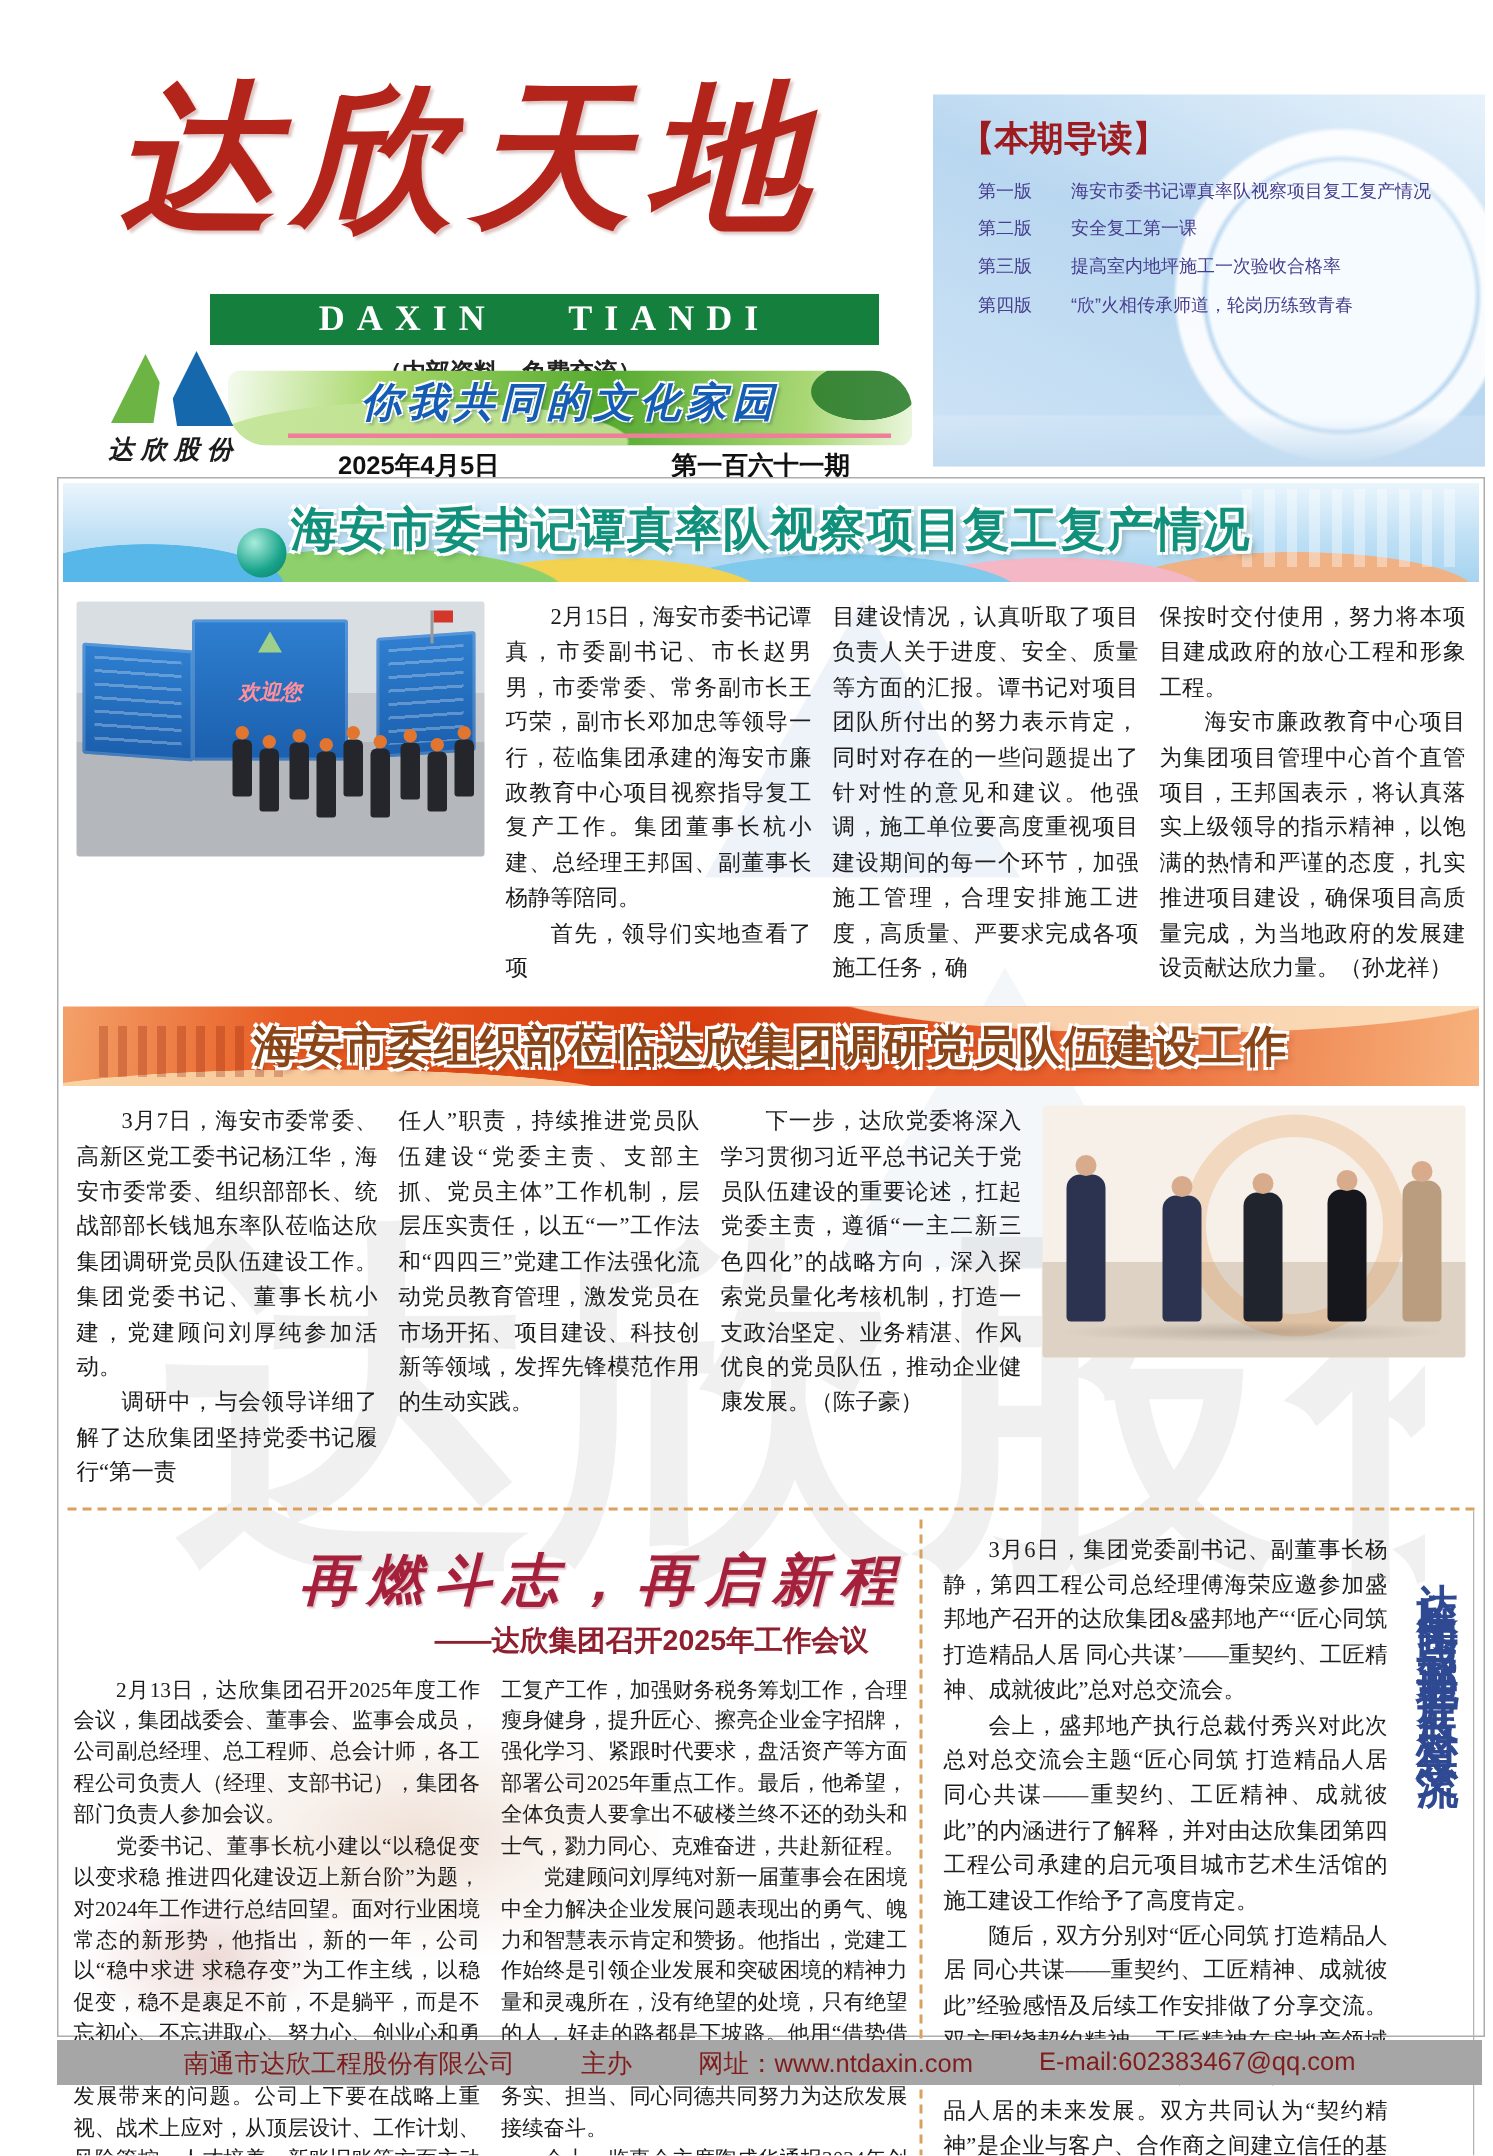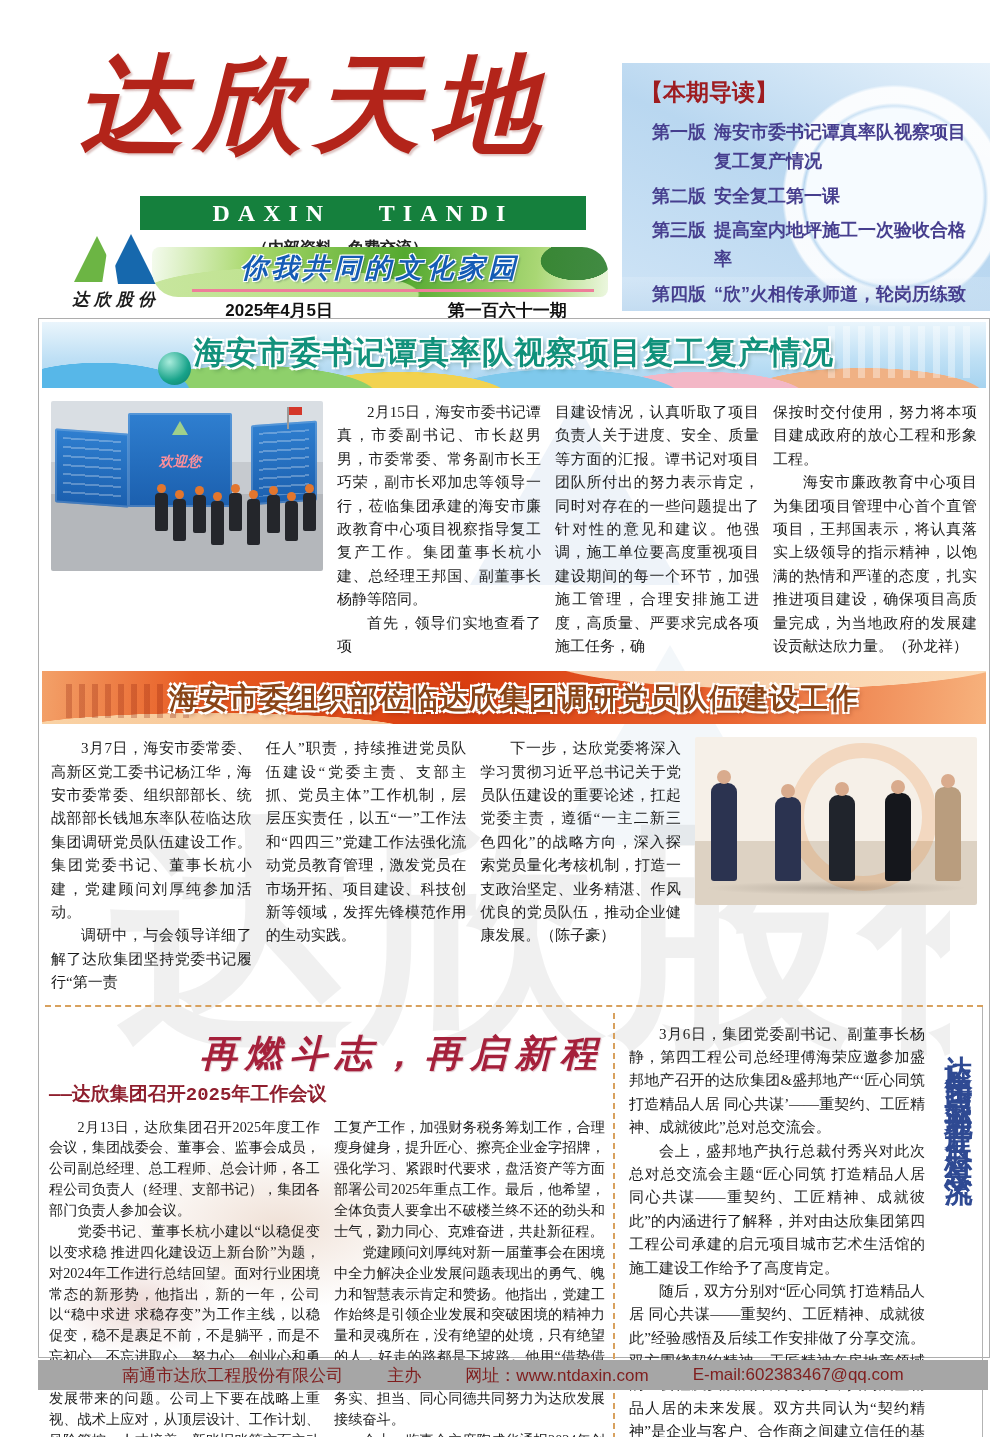--- a/index.html
+++ b/index.html
@@ -42,21 +42,21 @@
     background:
       radial-gradient(circle at 74% 54%, #f6fbff 0 29%, rgba(246,251,255,0) 30%),
       radial-gradient(circle at 74% 54%, rgba(255,255,255,0) 0 30%, rgba(255,255,255,.9) 31% 36%, rgba(255,255,255,0) 37%),
       linear-gradient(205deg,#e7f2fb 0%,#b9d7f0 48%,#cfe4f6 100%);}
   .guide::after{content:"";position:absolute;left:0;right:0;bottom:0;height:34px;
     background:linear-gradient(180deg,rgba(255,255,255,.15),#c3dcf1);}
   .guide-title{margin:14px 0 10px 18px;font-size:23px;font-weight:bold;color:#9e1c20;
     font-family:"Liberation Sans",sans-serif;position:relative;z-index:2;}
   .guide-list{position:relative;z-index:2;margin:0 14px 0 30px;padding:0;list-style:none;
     font-family:"Liberation Sans",sans-serif;}
-  .guide-item{display:flex;font-size:18px;font-weight:bold;color:#463e8e;line-height:1.6;margin-bottom:6px;}
+  .guide-item{display:flex;font-size:12px;font-weight:normal;color:#463e8e;line-height:1.6;margin-bottom:6px;}
   .g-label{flex:none;width:62px;}
   .g-text{flex:1;}
 
   
   .wm-text{position:absolute;left:110px;top:790px;width:840px;height:330px;overflow:hidden;z-index:0;
     font-size:245px;font-weight:bold;letter-spacing:6px;white-space:nowrap;color:rgba(0,0,0,.06);
     font-family:"Liberation Serif",serif;pointer-events:none;line-height:1.2;}
   .wm-tri{position:absolute;width:0;height:0;z-index:0;pointer-events:none;}
   .wm-tri1{left:470px;top:400px;border-left:105px solid transparent;border-right:105px solid transparent;
     border-bottom:185px solid rgba(125,165,205,.13);}
@@ -135,22 +135,22 @@
   .b-left{width:556px;padding:6px 8px 0 4px;}
   .v-div{border-left:2px dashed #d8a15e;margin:6px 0;}
   .b-right{width:296px;padding:16px 8px 0 14px;}
   .b-right p{margin:0;font-size:15px;line-height:1.56;text-align:justify;}
   .vstrip{flex:1;display:flex;align-items:flex-start;justify-content:center;border-right:1px solid #b3b3b3;padding-top:26px;}
   .vtitle{writing-mode:vertical-rl;text-orientation:upright;font-size:28px;font-weight:bold;color:#2f4a93;
     letter-spacing:8px;font-family:"Liberation Sans",sans-serif;line-height:1.1;}
 
   .a3-title{margin:16px 0 2px 0;text-align:right;font-size:37px;font-weight:bold;font-style:italic;
     color:#a5203b;letter-spacing:8px;text-shadow:1px 1px 1px rgba(120,10,40,.25);}
-  .a3-sub{margin:2px 26px 10px 0;text-align:left;font-size:19px;font-weight:bold;color:#8f1f2e;
-    font-family:Liberation Mono, monospace;}
+  .a3-sub{margin:2px 26px 10px 0;text-align:right;font-size:19px;font-weight:bold;color:#8f1f2e;
+    font-family:Liberation Sans, sans-serif;}
   .a3-cols{display:flex;gap:14px;}
   .a3-cols .col p{font-size:14.2px;line-height:1.47;}
 
   
   .footer{position:absolute;left:38px;top:1360px;width:950px;height:30px;background:#a6a6a6;z-index:1;
     display:flex;justify-content:center;gap:44px;align-items:center;color:#7f1d1d;
     font-family:"Liberation Sans",sans-serif;font-size:17px;}
 </style>
 </head>
 <body>

